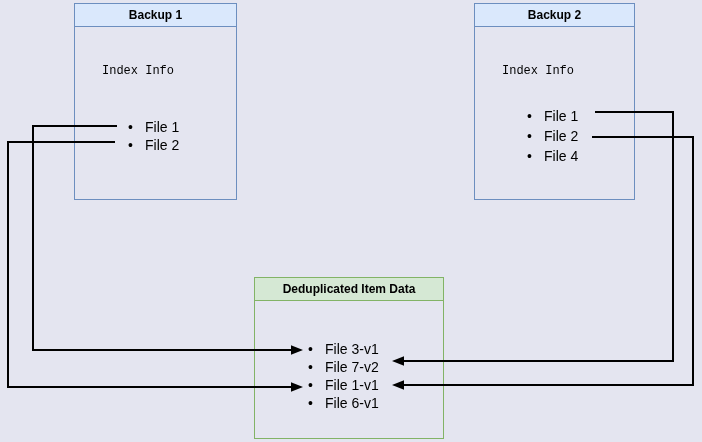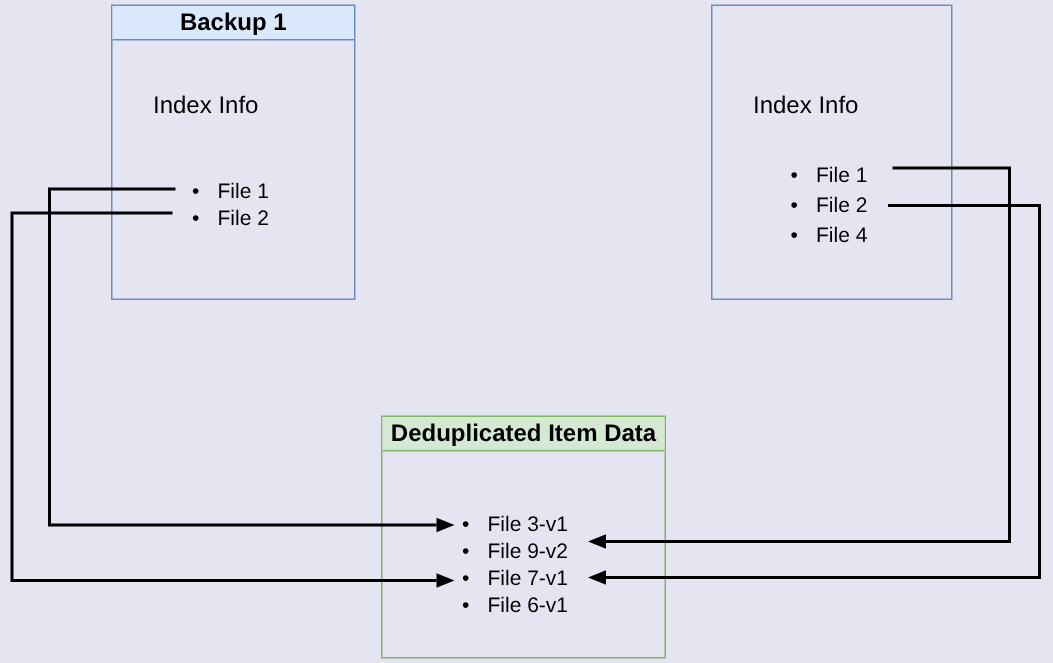--- a/index.html
+++ b/index.html
@@ -19,38 +19,39 @@
     border: 1px solid;
     box-sizing: border-box;
     background: transparent;
   }
   .box.blue  { border-color: #6c8ebf; }
   .box.green { border-color: #82b366; }
   .box-header {
     height: 23px;
     line-height: 23px;
     text-align: center;
-    font-size: 16px;
+    font-size: 12px;
     font-weight: bold;
     border-bottom: 1px solid;
     box-sizing: border-box;
   }
   .blue  .box-header { background: #dae8fc; border-color: #6c8ebf; }
   .green .box-header { background: #d5e8d4; border-color: #82b366; }
 
   #backup1-box { left: 74px;  top: 3px;   width: 163px; height: 197px; }
   #backup2-box { left: 474px; top: 3px;   width: 161px; height: 197px; }
   #dedup-box   { left: 254px; top: 277px; width: 190px; height: 162px; }
 
   .index-label {
     position: absolute;
     left: 27px;
     top: 58px;
-    font-size: 16px;
+    font-size: 12px;
     line-height: 18px;
+    font-family: Liberation Mono, monospace;
   }
   ul.file-list {
     position: absolute;
     margin: 0;
     padding: 0;
     list-style: none;
     font-size: 14px;
   }
   ul.file-list li {
     display: flex;
@@ -98,20 +99,23 @@
         <span>File 1</span>
       </li>
       <li>
         <span class="bullet">•</span>
         <span>File 2</span>
       </li>
     </ul>
   </div>
 
   <div class="box blue" id="backup2-box">
+    <div class="box-header">
+      <span>Backup 2</span>
+    </div>
     <div class="index-label">Index Info</div>
     <ul class="file-list">
       <li>
         <span class="bullet">•</span>
         <span>File 1</span>
       </li>
       <li>
         <span class="bullet">•</span>
         <span>File 2</span>
       </li>
@@ -126,25 +130,25 @@
     <div class="box-header">
       <span>Deduplicated Item Data</span>
     </div>
     <ul class="file-list">
       <li>
         <span class="bullet">•</span>
         <span>File 3-v1</span>
       </li>
       <li>
         <span class="bullet">•</span>
-        <span>File 9-v2</span>
+        <span>File 7-v2</span>
       </li>
       <li>
         <span class="bullet">•</span>
-        <span>File 7-v1</span>
+        <span>File 1-v1</span>
       </li>
       <li>
         <span class="bullet">•</span>
         <span>File 6-v1</span>
       </li>
     </ul>
   </div>
 
   <svg class="arrows" viewBox="0 0 702 442" xmlns="http://www.w3.org/2000/svg">
     <g>

